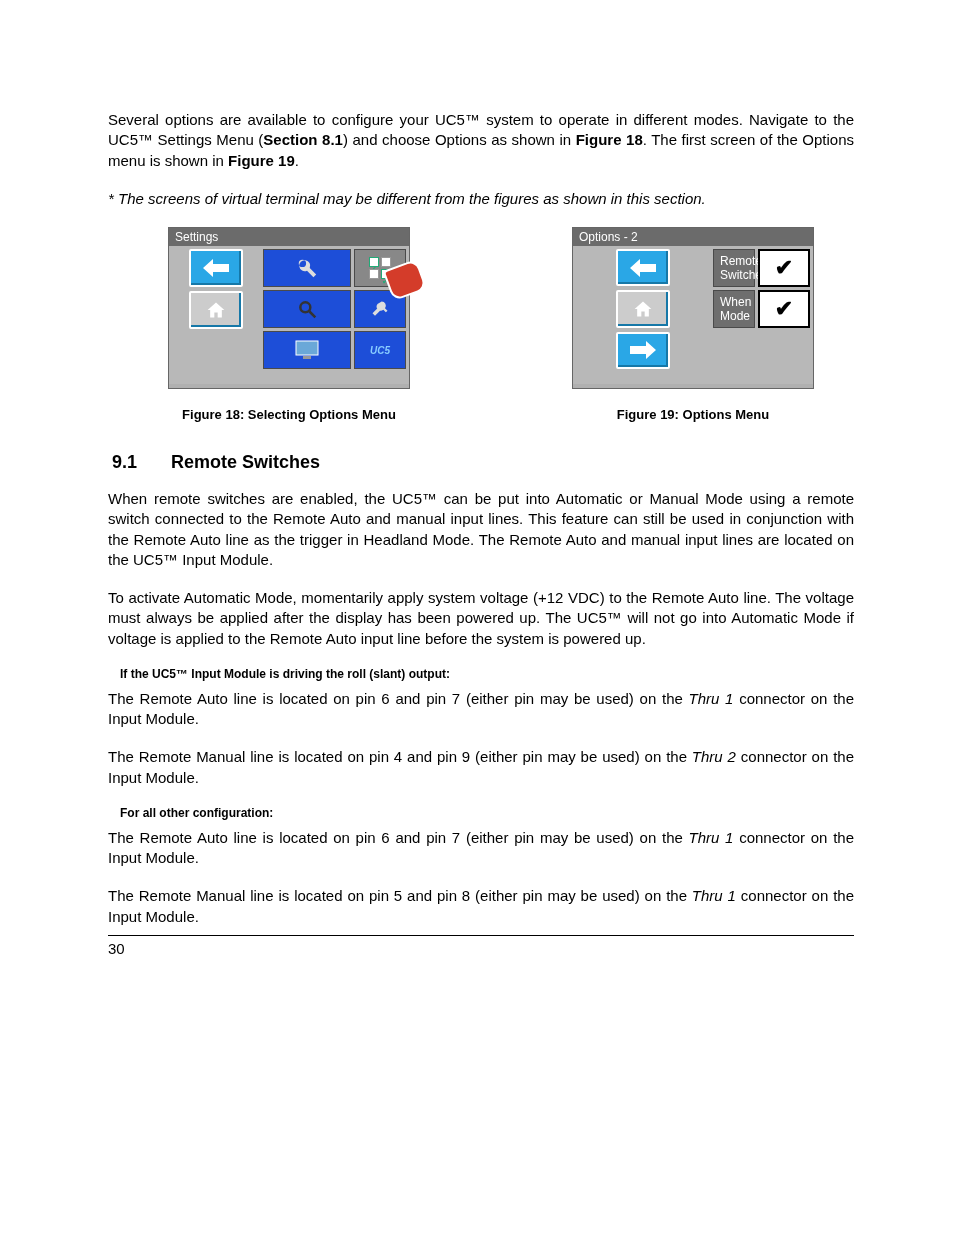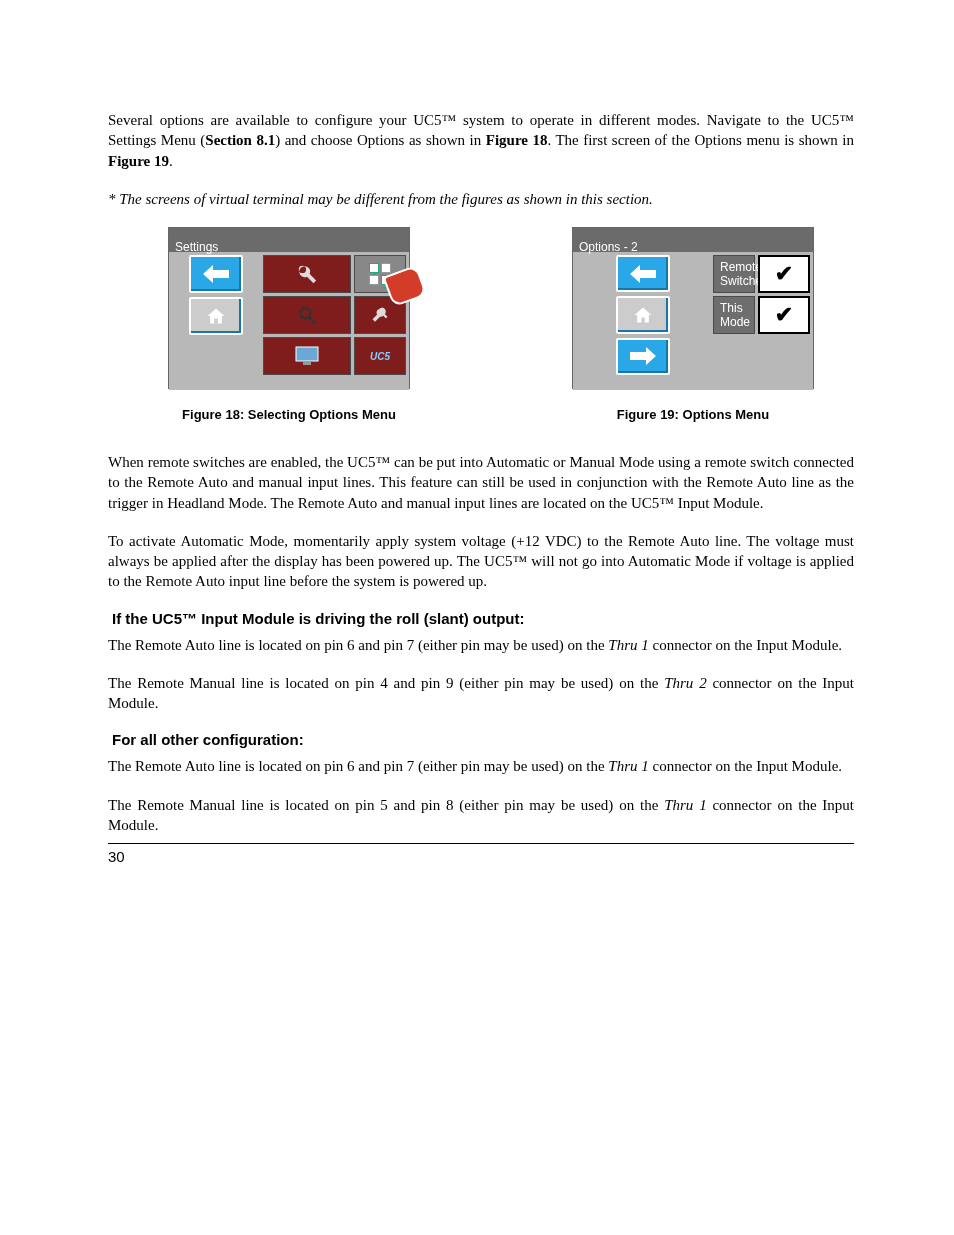--- a/index.html
+++ b/index.html
@@ -21,21 +21,21 @@
     color: #2e5c8a;
     font-family: Verdana, Geneva, sans-serif;
     font-weight: bold;
     font-size: 22px;
     border-bottom: 1.5px solid #2e5c8a;
     padding-bottom: 2px;
     margin: 0 0 18px 0;
   }
   .chapter-heading .num { display: inline-block; width: 48px; }
   .body-p {
-    font-family: Liberation Serif, serif;
+    font-family: Liberation Sans, sans-serif;
     font-size: 15px;
     line-height: 1.35;
     text-align: justify;
     margin: 0 0 18px 0;
   }
   .body-p.note { font-style: italic; }
   .figures-row {
     display: flex;
     justify-content: space-between;
     margin: 4px 0 30px 0;
@@ -51,36 +51,36 @@
   .screen {
     background: #b0b0b0;
     border: 1px solid #666;
     font-family: Arial, sans-serif;
   }
   .scr18 { width: 240px; height: 160px; }
   .scr-header {
     background: #6b6b6b;
     color: #fff;
     font-size: 12px;
-    padding: 12px 6px;
+    padding: 2px 6px;
     height: 18px;
     box-sizing: border-box;
   }
   .scr18-body {
     display: grid;
     grid-template-columns: 1fr 1fr 52px;
     grid-template-rows: 38px 38px 38px;
     gap: 3px;
     padding: 3px;
     height: 138px;
     box-sizing: border-box;
     background:#b8b8b8;
   }
   .scr-btn {
-    background: #7f1d1d;
+    background: #1d4ed8;
     border: 1px solid #4a4a4a;
     display:flex; align-items:center; justify-content:center;
     color:#fff;
   }
   .side-btn {
     width:50px; height:34px; background:#2aa7e6;
     border:2px solid #fff; border-radius:2px;
     display:flex; align-items:center; justify-content:center;
     box-shadow: inset -2px -2px 0 #1678a8;
   }
@@ -119,22 +119,22 @@
   .section-heading {
     font-family: Verdana, sans-serif;
     font-weight: bold;
     font-size: 18px;
     margin: 0 0 16px 4px;
   }
   .section-heading .snum { display:inline-block; width:54px; }
   .sub-head {
     font-family: Verdana, sans-serif;
     font-weight: bold;
-    font-size: 15px;
-    margin: 0 0 8px 4px;
+    font-size: 12px;
+    margin: 0 0 8px 12px;
   }
   .footer-border { border-top:1px solid #000; margin-top:2px; }
   .page-num { font-family: Verdana, sans-serif; font-size:15px; margin-top:4px; }
   em.ital { font-style: italic; }
   b { font-weight: bold; }
 </style>
 </head>
 <body>
 
 <div class="page">
@@ -220,31 +220,35 @@
               <svg width="22" height="20" viewBox="0 0 24 24">
                   <path fill="#fff" d="M12 3l10 9h-3v9h-5v-6h-4v6H5v-9H2z"></path>
                 </svg>
             </div>
             <div class="side-btn">
               <svg width="26" height="18" viewBox="0 0 26 18">
                   <path fill="#fff" d="M26 9L16 0v5H0v8h16v5z"></path>
                 </svg>
             </div>
           </div>
-          <div class="opt-label">This Mode</div>
+          <div class="opt-label">When Mode</div>
           <div class="opt-check">
               <span>✔</span>
             </div>
           <div style="grid-column:1 / span 2;"></div>
         </div>
       </div>
       <div class="fig-caption">Figure 19: Options Menu</div>
     </div>
   </div>
 
+  <h2 class="section-heading">
+    <span class="snum">9.1</span>
+    <span>Remote Switches</span>
+  </h2>
 
   <p class="body-p">When remote switches are enabled, the UC5™ can be put into Automatic or Manual Mode using a remote switch connected to the Remote Auto and manual input lines.  This feature can still be used in conjunction with the Remote Auto line as the trigger in Headland Mode.  The Remote Auto and manual input lines are located on the UC5™ Input Module.</p>
   <p class="body-p">To activate Automatic Mode, momentarily apply system voltage (+12 VDC) to the Remote Auto line.  The voltage must always be applied after the display has been powered up.  The UC5™ will not go into Automatic Mode if voltage is applied to the Remote Auto input line before the system is powered up.</p>
 
   <p class="sub-head">If the UC5™ Input Module is driving the roll (slant) output:</p>
 
   <p class="body-p">
     <span>The Remote Auto line is located on pin 6 and pin 7 (either pin may be used) on the </span><em class="ital">Thru 1</em><span> connector on the Input Module.</span>
   </p>
   <p class="body-p">

